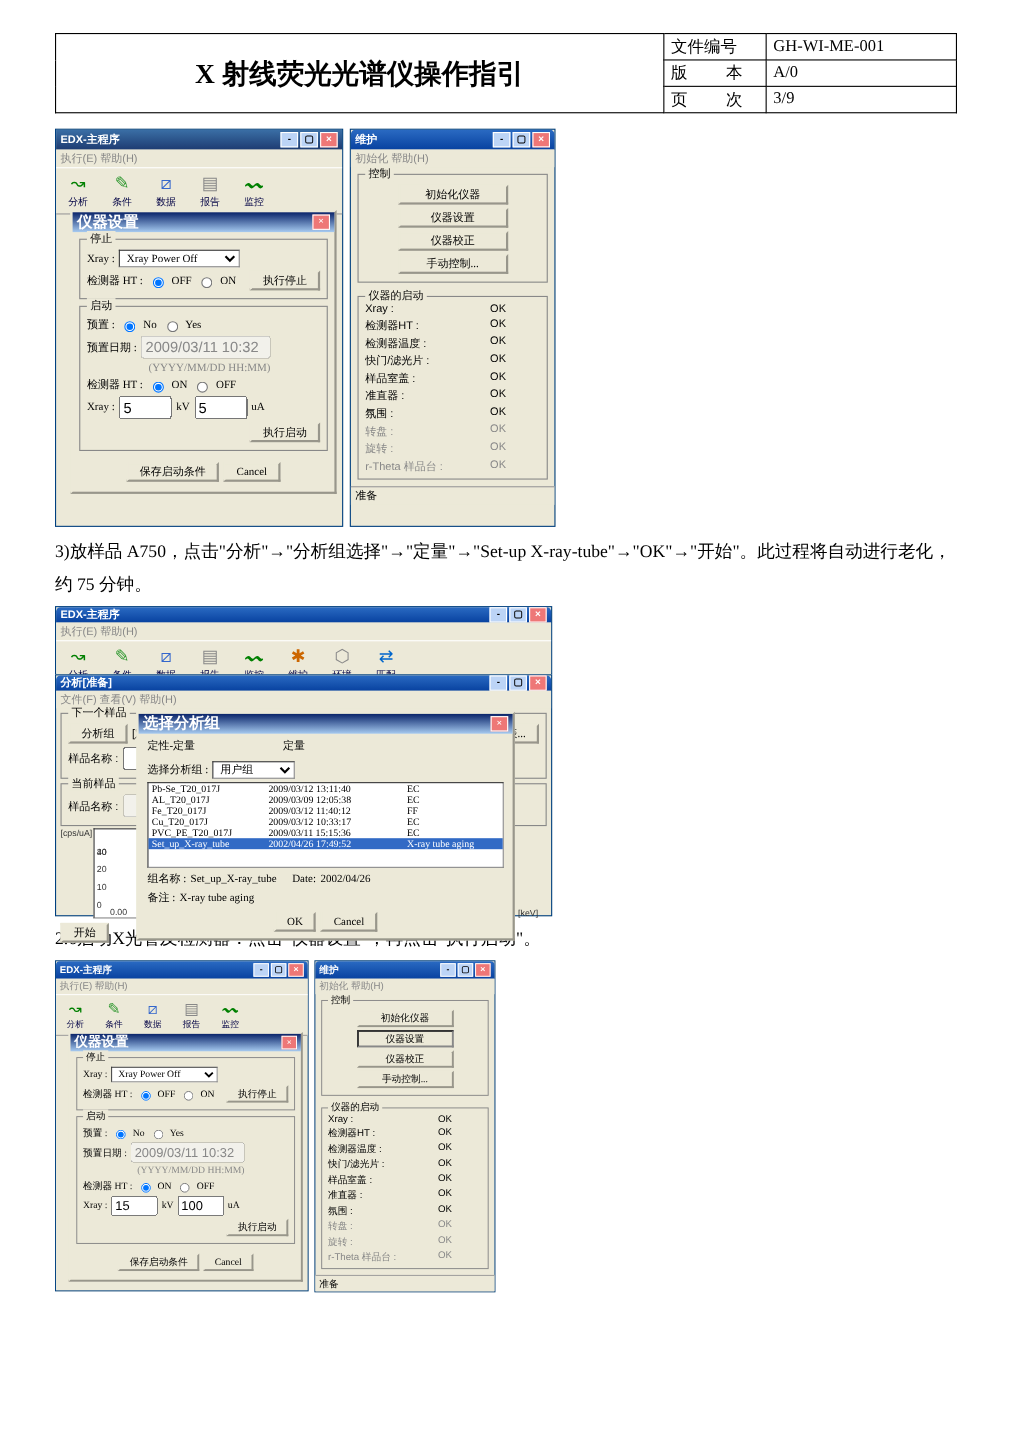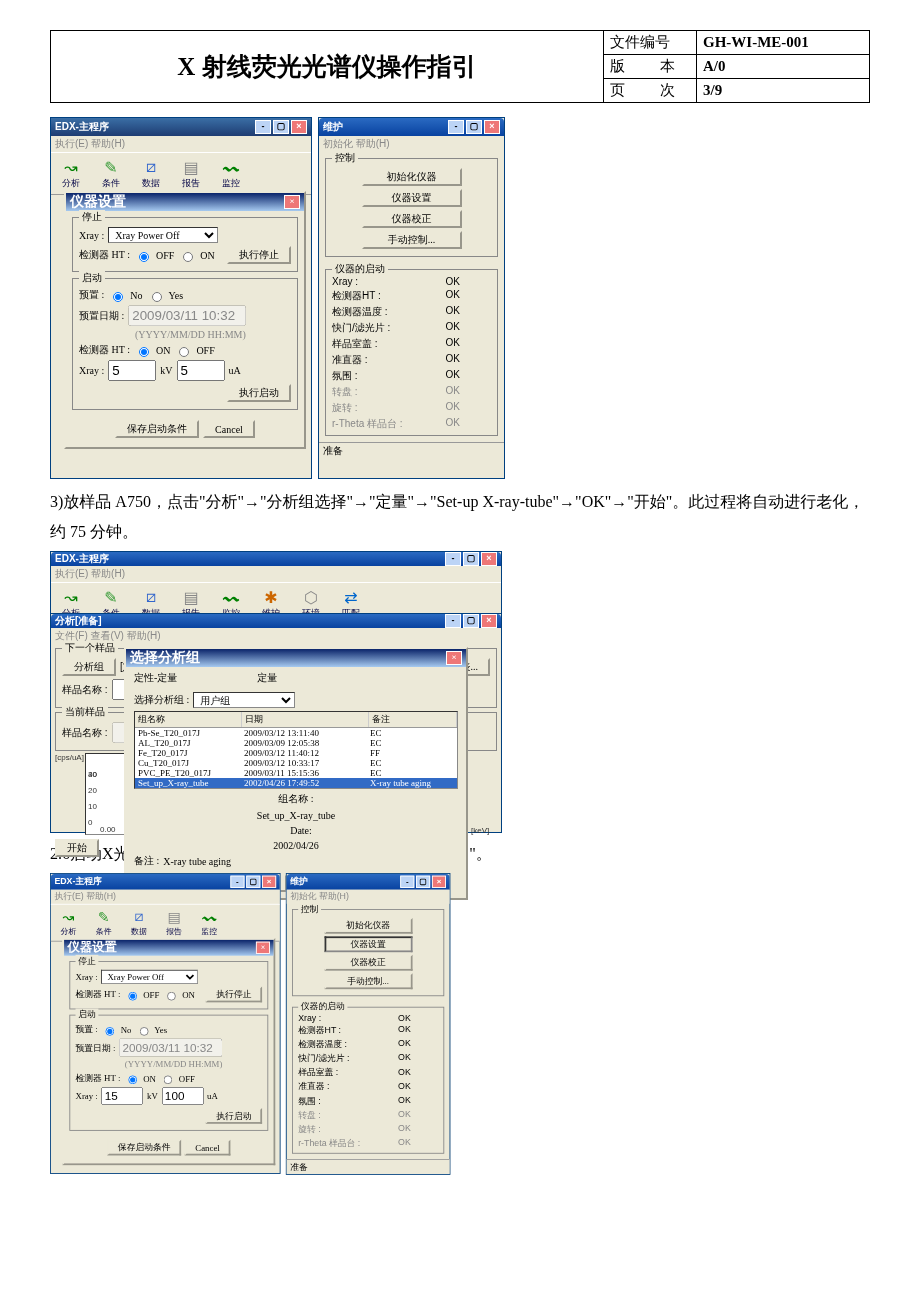--- a/index.html
+++ b/index.html
@@ -3,21 +3,21 @@
 <meta charset="utf-8">
 <style>
   body { font-family: "SimSun", "Times New Roman", serif; margin:0; background:#fff; color:#000; font-size:14px; }
   .page { width:920px; height:1302px; position:relative; box-sizing:border-box; padding:30px 50px 25px 50px; }
 
   
   .hdr { width:100%; border-collapse:collapse; margin-bottom:14px; }
   .hdr td { border:1px solid #000; padding:2px 6px; font-size:15px; }
   .hdr .title-cell { font-size:25px; font-weight:bold; text-align:center; vertical-align:middle; }
   .hdr .lbl { letter-spacing:10px; }
-  .hdr .val { font-weight:bold; font-family:"Times New Roman",serif; }
+  .hdr .val { font-weight:normal; font-family:"Times New Roman",serif; }
 
   
   .para { font-size:16px; line-height:30px; margin:8px 0 4px 0; }
 
   
   .ftr { position:absolute; bottom:28px; left:50px; right:50px; font-size:16px; display:flex; justify-content:space-between;}
 
   
   .shot-row { display:flex; gap:6px; }
   .win { border:1px solid #004080; background:#ece9d8; display:flex; flex-direction:column; font-family:Tahoma,Arial,sans-serif; font-size:10px; color:#000; }
@@ -333,28 +333,23 @@
           <div class="tb-btns">
             <div class="tb-btn tb-x">×</div>
           </div>
         </div>
       <div style="display:flex;font-size:10px;padding:4px 8px;gap:80px;">
         <span>定性-定量</span>
         <span>定量</span>
       </div>
       <div class="row" style="padding:0 8px;">
           <label>选择分析组 :</label>
-        <select class="f" style="width:102px"><option>用户组</option></select>
+        <select class="f" style="width:75px"><option>用户组</option></select>
         </div>
       <div class="listbox" style="margin:3px 8px; height:76px;">
-        <div class="lh">
-            <div style="width:100px">组名称</div>
-            <div style="width:120px">日期</div>
-            <div style="flex:1">备注</div>
-          </div>
         <div id="lbrows">
             <div class="lr">
               <div style="width:100px">Pb-Se_T20_017J</div>
               <div style="width:120px">2009/03/12 13:11:40</div>
               <div style="flex:1">EC</div>
             </div>
             <div class="lr">
               <div style="width:100px">AL_T20_017J</div>
               <div style="width:120px">2009/03/09 12:05:38</div>
               <div style="flex:1">EC</div>
@@ -374,21 +369,21 @@
               <div style="width:120px">2009/03/11 15:15:36</div>
               <div style="flex:1">EC</div>
             </div>
             <div class="lr sel">
               <div style="width:100px">Set_up_X-ray_tube</div>
               <div style="width:120px">2002/04/26 17:49:52</div>
               <div style="flex:1">X-ray tube aging</div>
             </div>
           </div>
       </div>
-      <div class="row" style="padding:0 8px;flex-direction:column;">
+      <div class="row" style="padding:0 8px;">
           <label>组名称 :</label>
           <span>Set_up_X-ray_tube</span>
         <span style="margin-left:10px">Date:</span>
           <span>2002/04/26</span>
         </div>
       <div class="row" style="padding:0 8px;">
           <label>备注 :</label>
           <span>X-ray tube aging</span>
         </div>
       <div class="row" style="justify-content:center;padding:3px 0 3px 0;">

